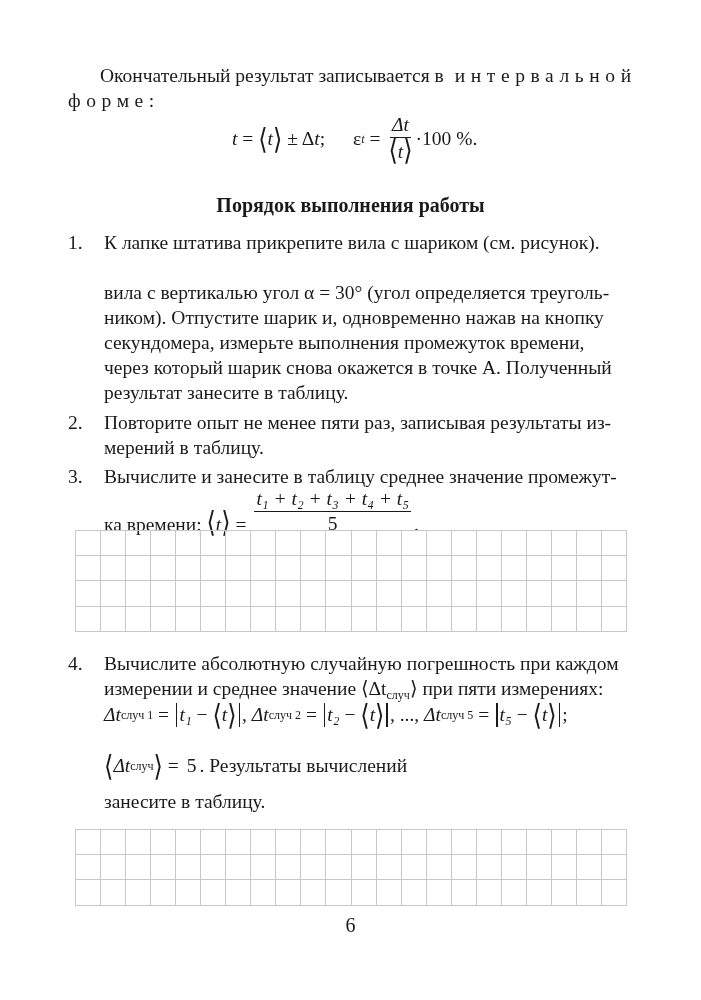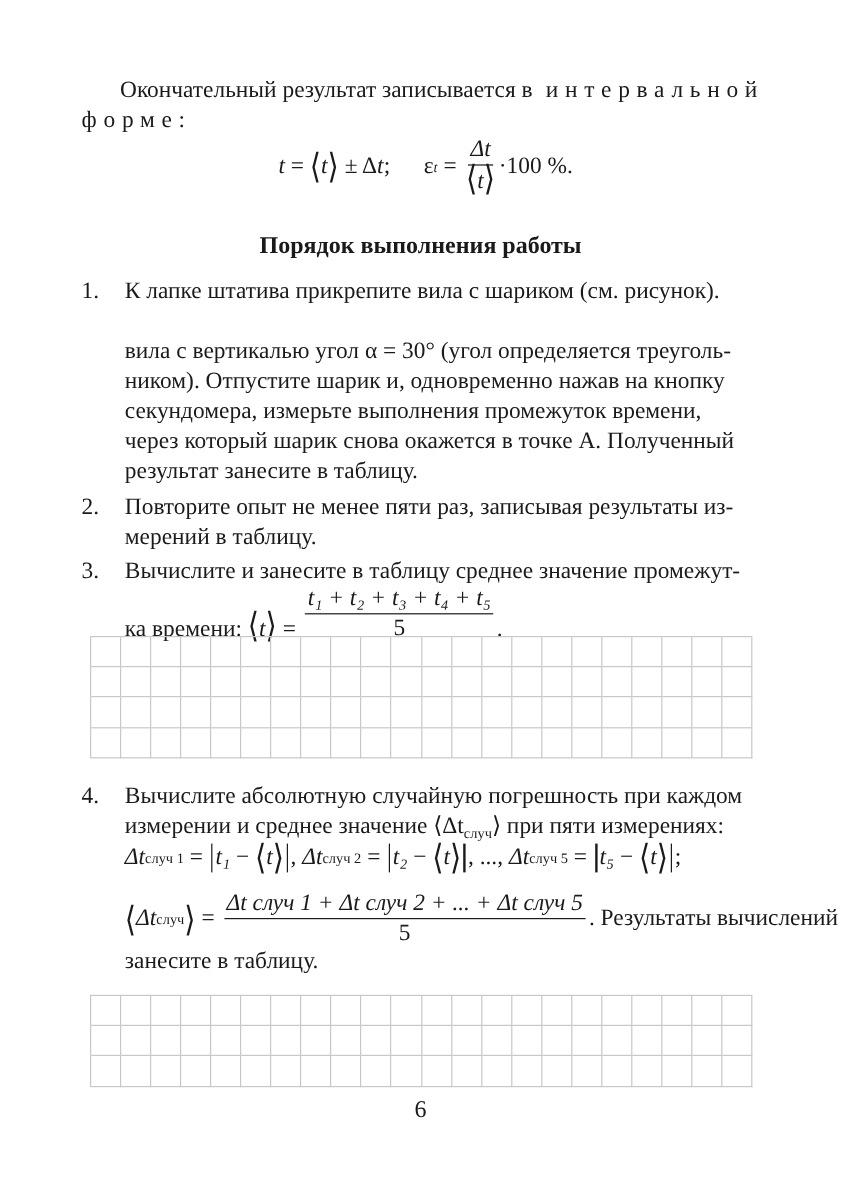--- a/index.html
+++ b/index.html
@@ -217,21 +217,20 @@
       <span>;</span>
   </div>
 
   <div class="formula" style="left:104px; top:738px; height:56px;">
     <span class="ang">⟨</span>
       <span class="it">Δt</span>
       <sub>случ</sub>
       <span class="ang">⟩</span>
     <span style="white-space:pre"> = </span>
     <span class="frac">
-      <span class="top it">Δt случ 1 + Δt случ 2 + ... + Δt случ 5</span>
       <span class="bot">5</span>
     </span>
     <span>. Результаты вычислений</span>
   </div>
   <div class="p" style="left:104px; top:790px;text-align:center;">занесите в таблицу.</div>
 
   <div class="grid" id="grid2" style="left: 75px; top: 829px; grid-template-columns: repeat(22, 25.05px); grid-template-rows: repeat(3, 25.2px);">
       <div class="cell"></div>
       <div class="cell"></div>
       <div class="cell"></div>

